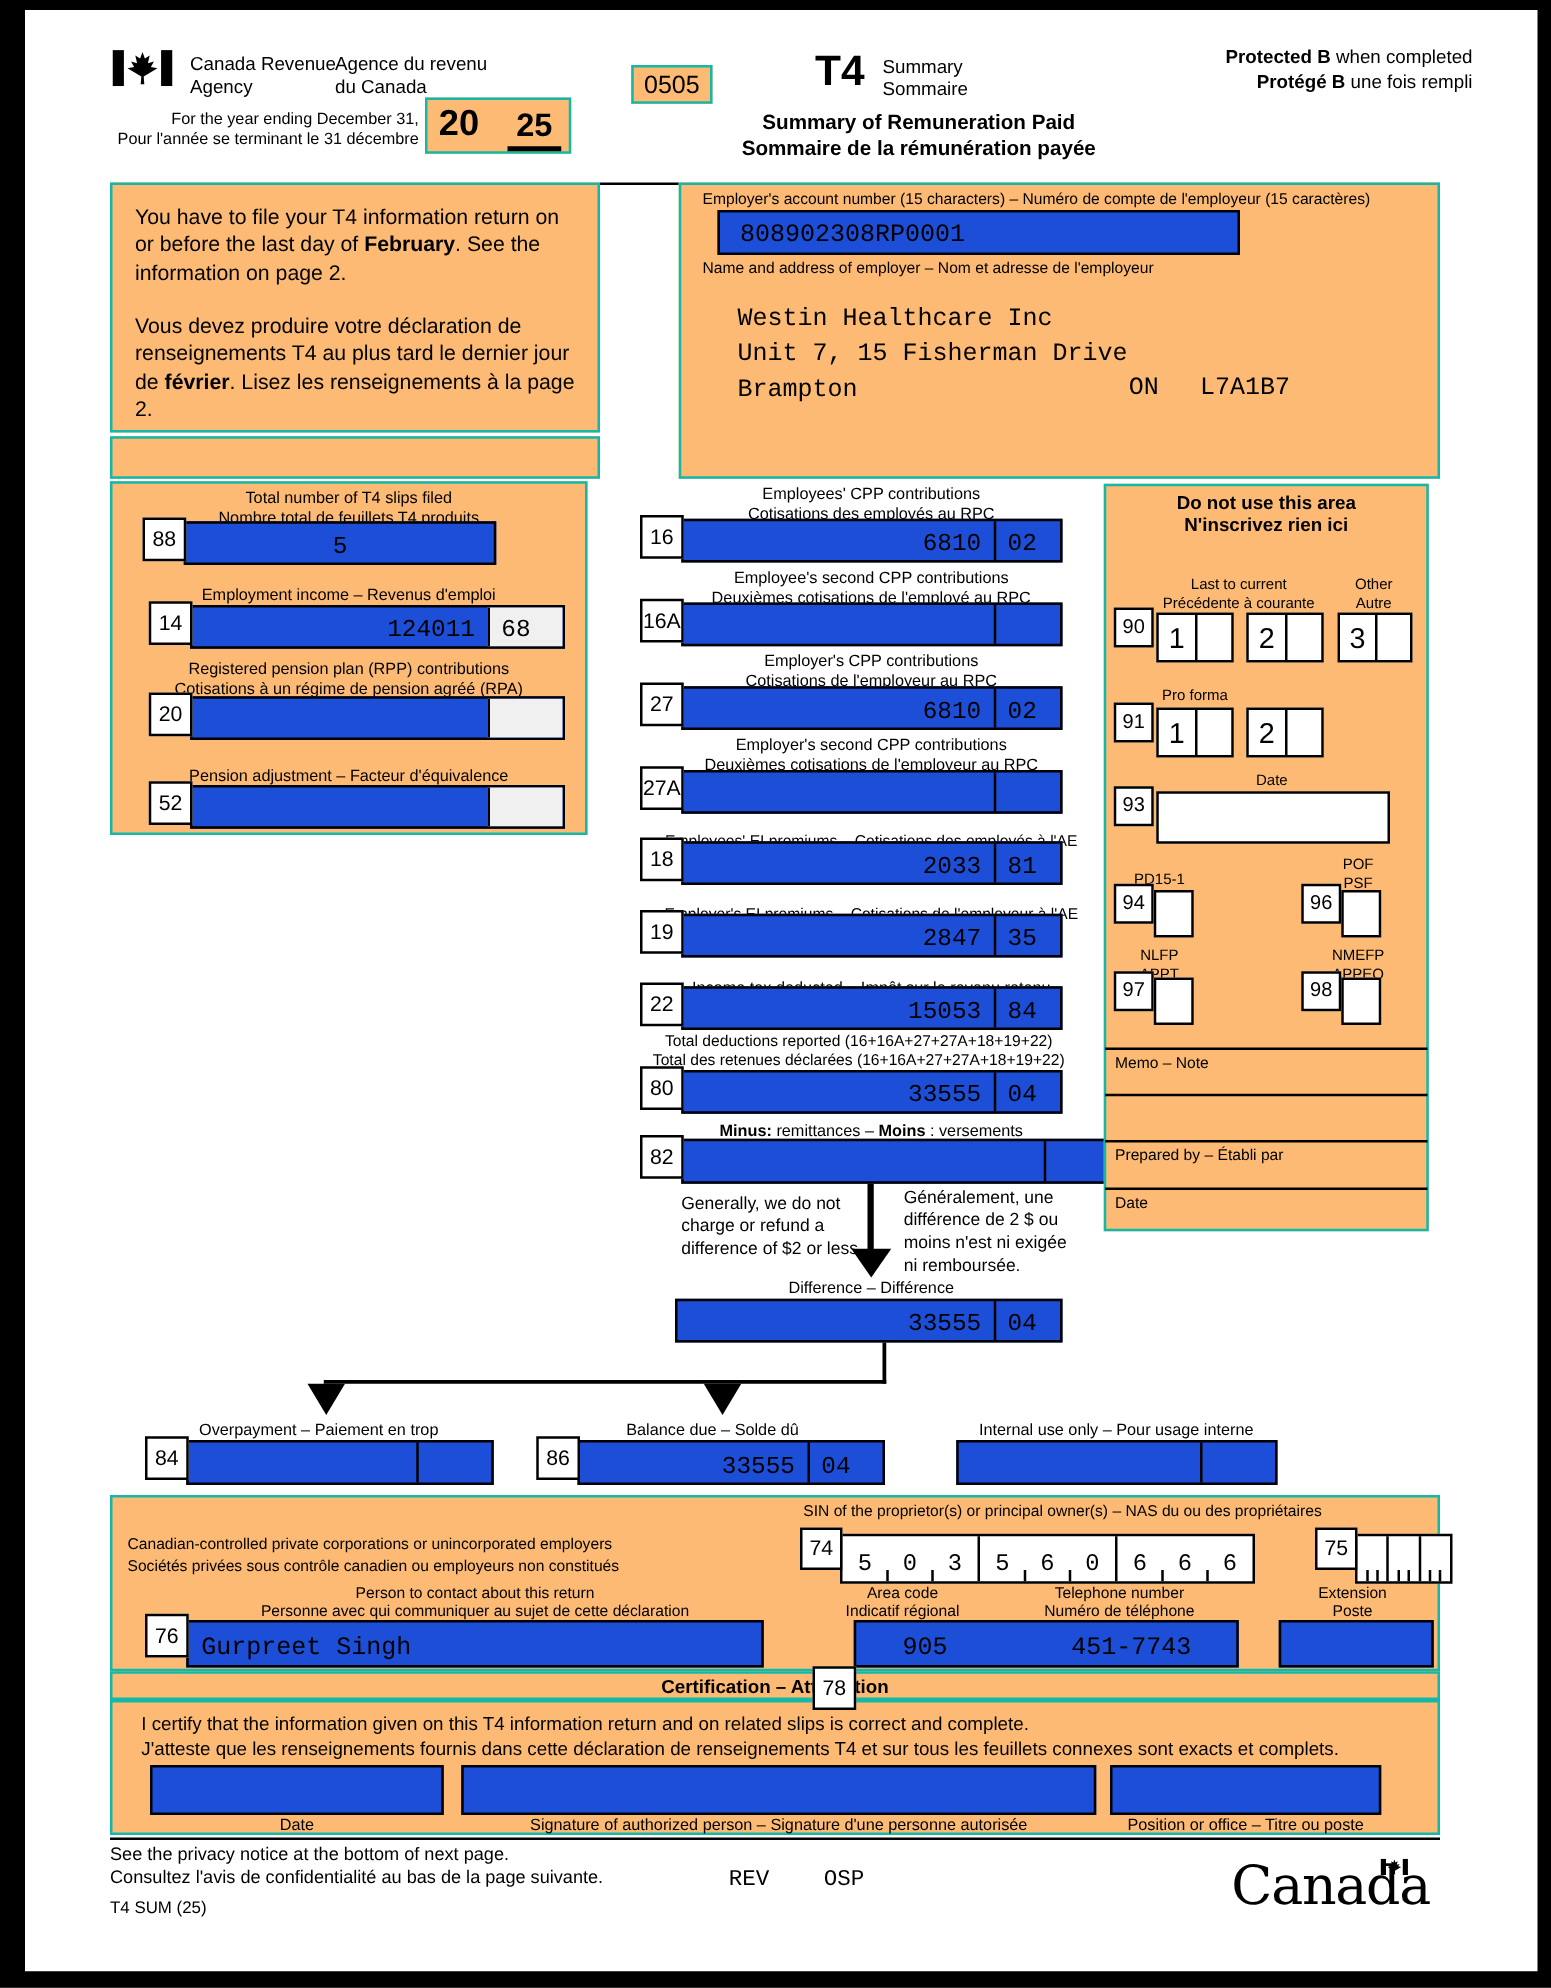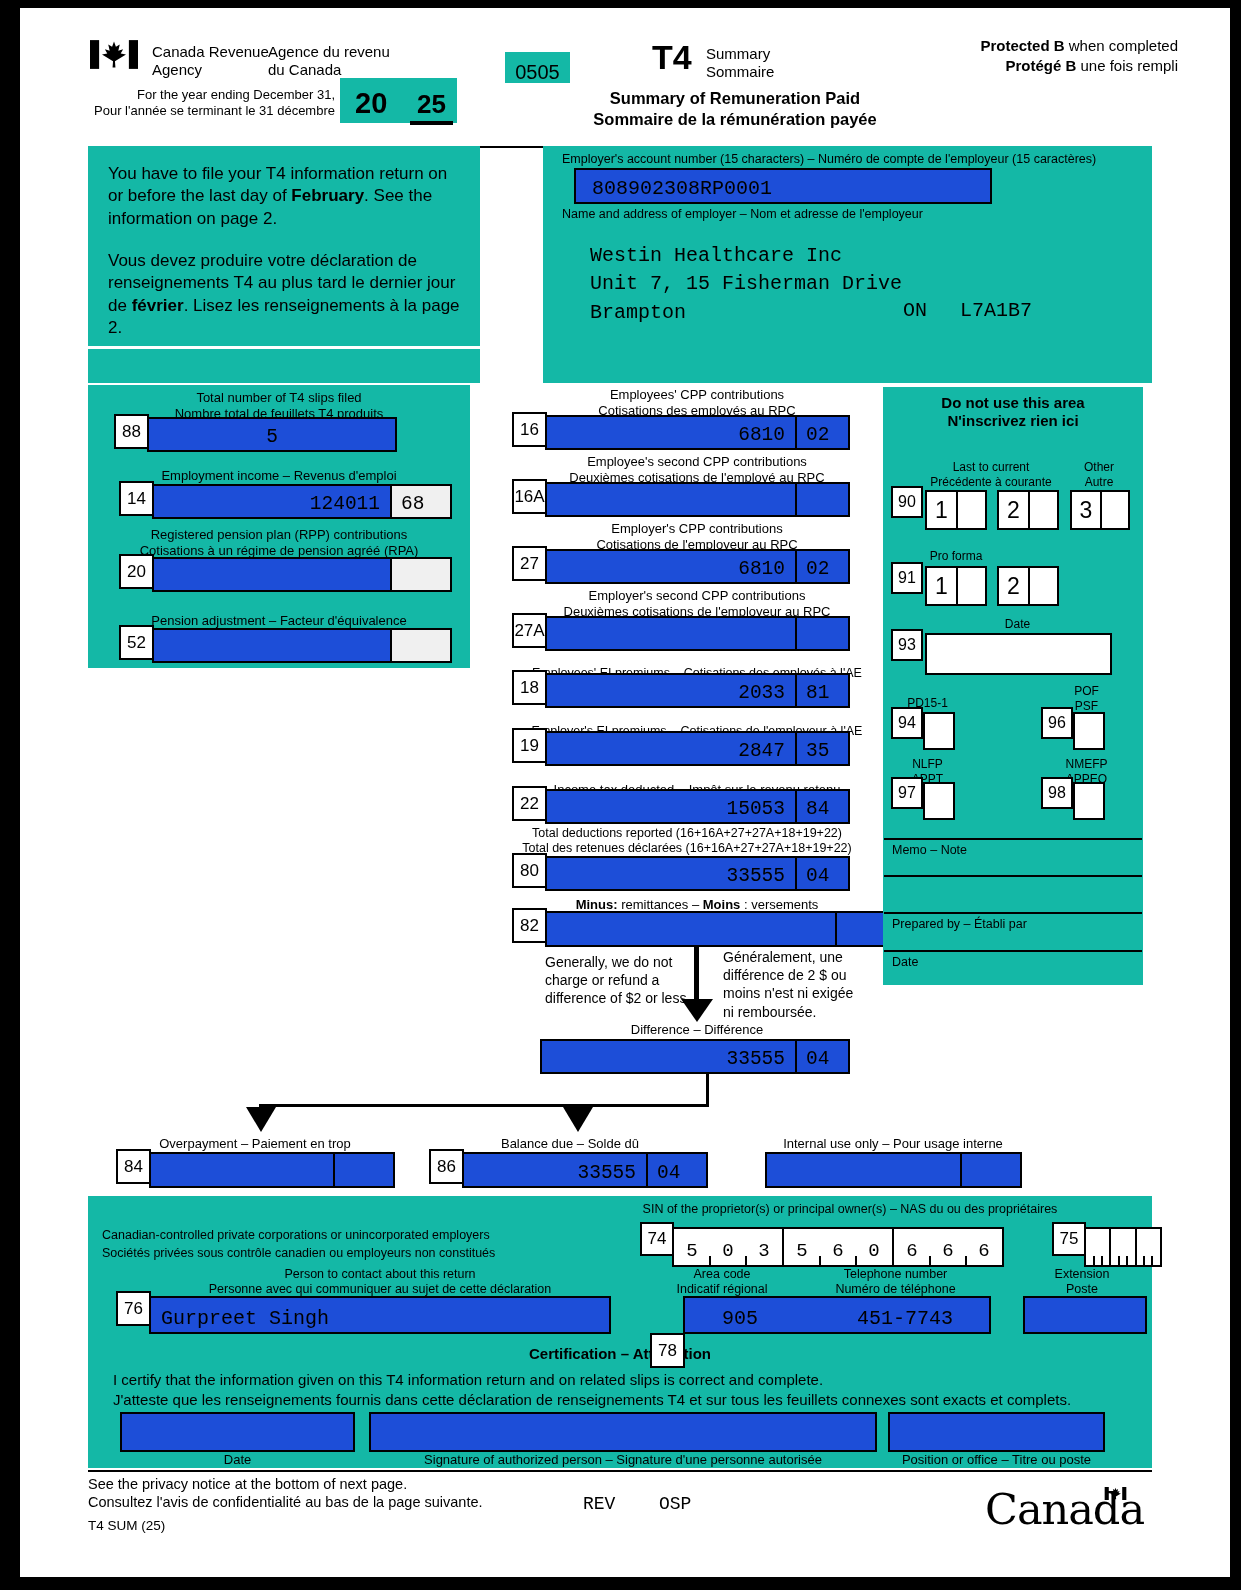--- a/index.html
+++ b/index.html
@@ -3,21 +3,21 @@
 <meta charset="utf-8">
 <style>
   html,body{margin:0;padding:0;background:#000;}
   #stage{position:relative;width:1241px;height:1590px;background:#000;overflow:hidden;
          font-family:"Liberation Sans",sans-serif;color:#000;}
   .paper{position:absolute;left:20px;top:8px;width:1210px;height:1569px;background:#fff;}
   .abs{position:absolute;}
   .lbl{position:absolute;font-size:13px;line-height:1.2;text-align:center;white-space:pre-line;}
   .lbl-sm{font-size:12.5px;}
   .lbl-left{text-align:left;}
-  .bx{position:absolute;border:6px solid #14b8a6;background:#14b8a6;box-sizing:border-box;}
+  .bx{position:absolute;border:2px solid #14b8a6;background:#fdba74;box-sizing:border-box;}
   .fld{position:absolute;border:2px solid #000;background:#1d4ed8;}
   .tab{position:absolute;left:-35px;top:-5px;width:31px;height:31px;border:2px solid #000;background:#fff;
        font-size:17px;line-height:31px;text-align:center;z-index:3;}
   .mono{font-family:"Liberation Mono","DejaVu Sans Mono",monospace;}
   .val-d{position:absolute;bottom:2px;font-family:"Liberation Mono",monospace;font-size:19.5px;text-align:right;}
   .val-c{position:absolute;right:0;top:0;bottom:0;border-left:2px solid #000;
          font-family:"Liberation Mono",monospace;font-size:19.5px;padding:0 0 0 9px;
          display:flex;align-items:flex-end;box-sizing:border-box;}
   .val-c span{margin-bottom:2px;}
   .shade{background:#f0f0f0;}

